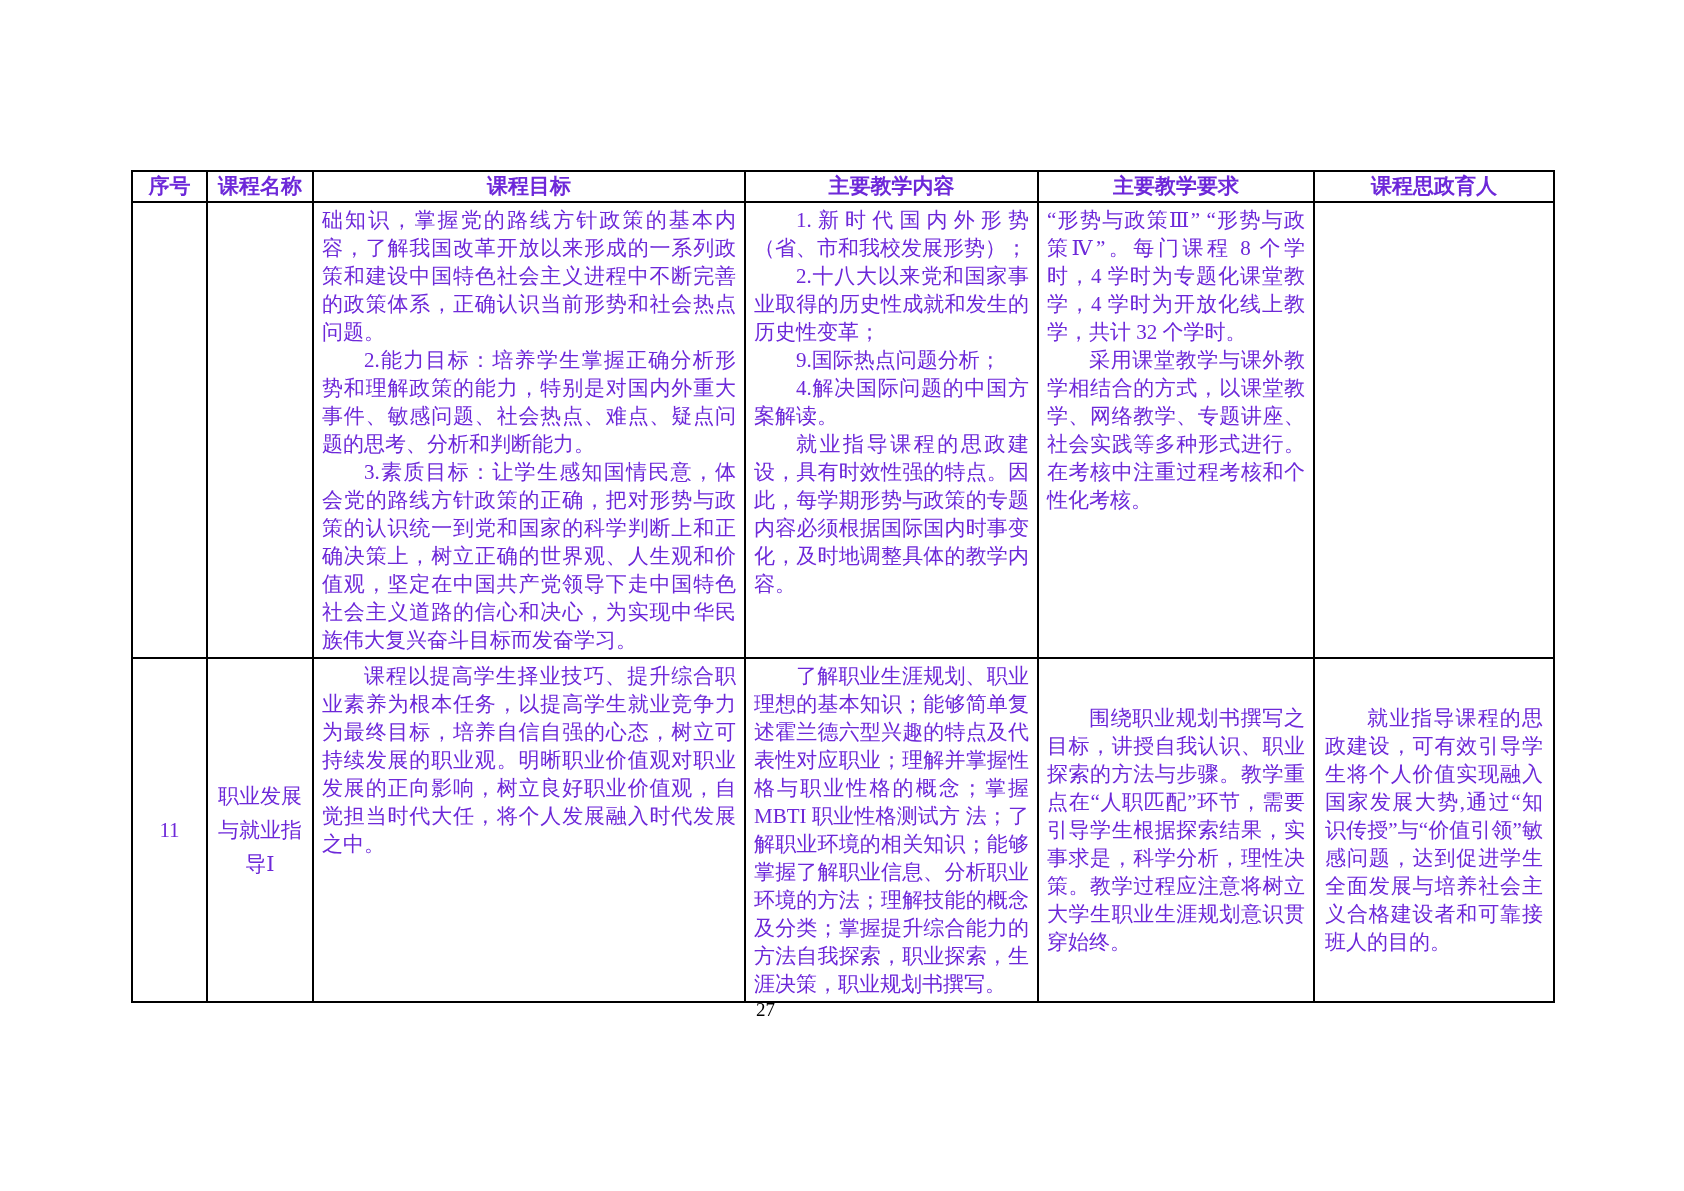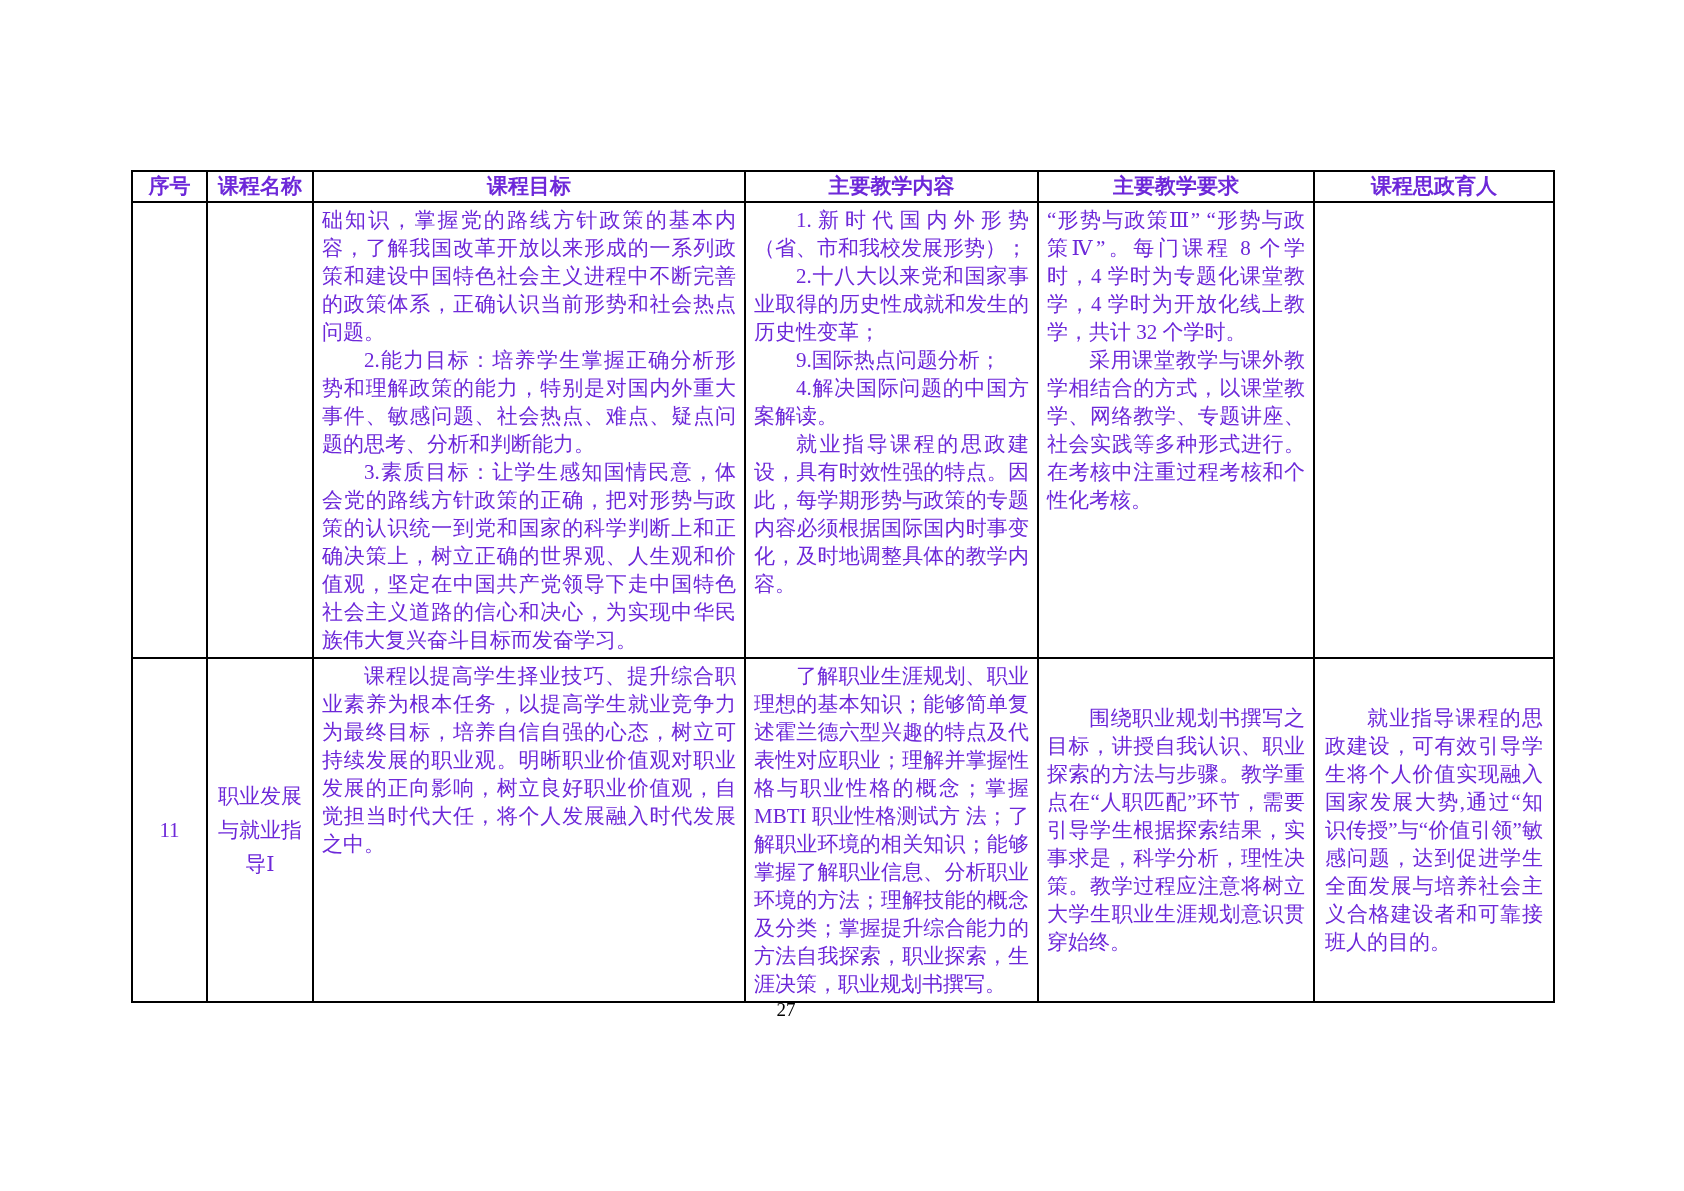--- a/index.html
+++ b/index.html
@@ -55,21 +55,21 @@
     text-indent: 2em;
     text-align: justify;
     text-justify: inter-ideograph;
   }
   .para.no-indent { text-indent: 0; }
   .page-number {
     position: absolute;
     left: 756px;
     top: 998px;
     width: 60px;
-    text-align: center;
+    text-align: left;
     font-size: 19px;
     line-height: 24px;
   }
 </style>
 </head>
 <body>
 
 <div class="page">
 
   <table class="doc-table">

